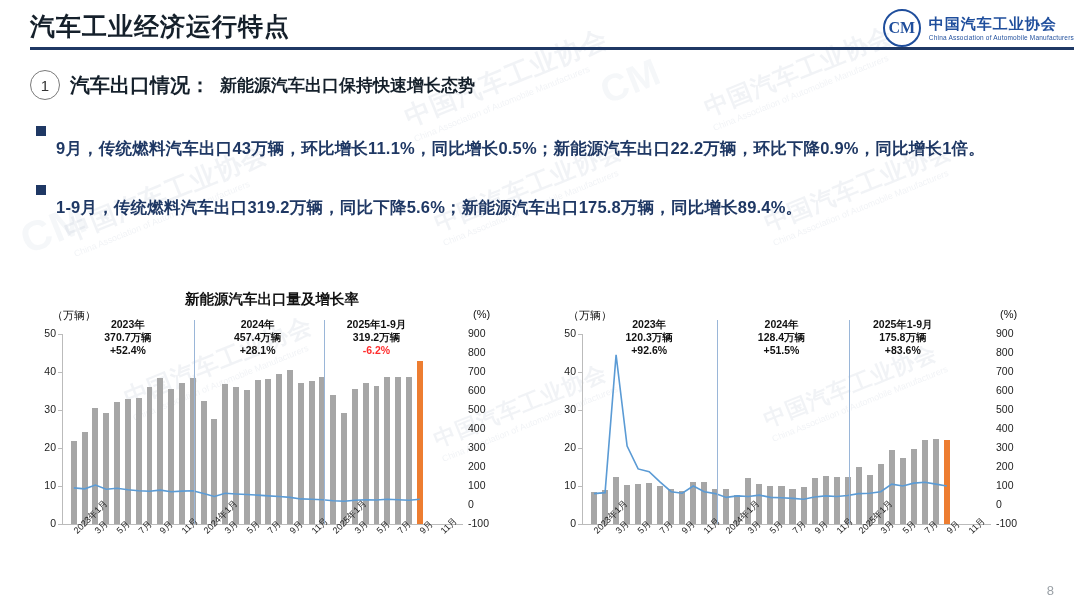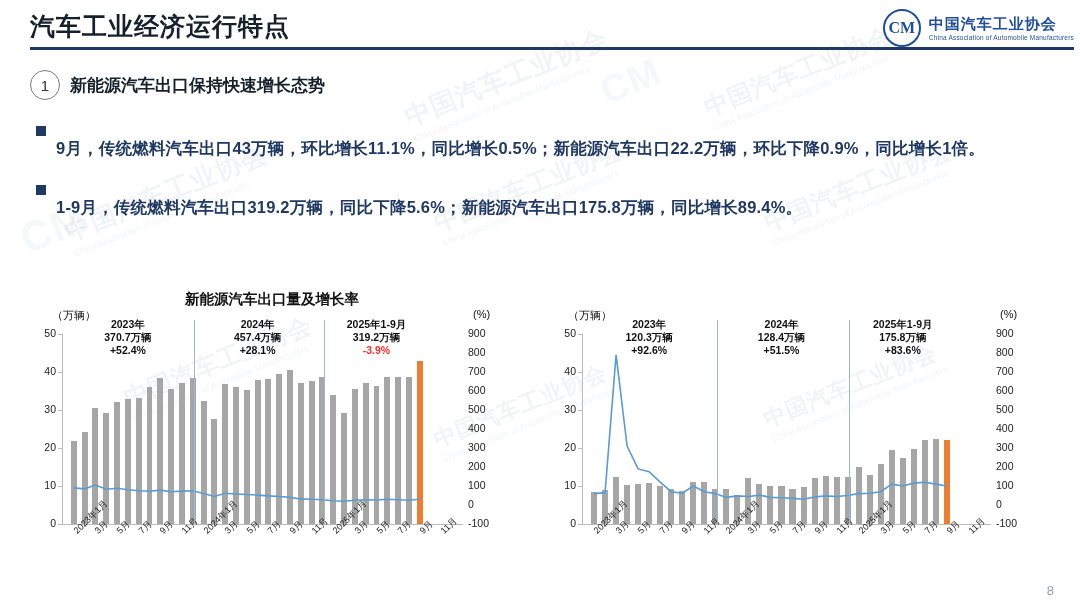--- a/index.html
+++ b/index.html
@@ -118,20 +118,21 @@
     <div class="logo-mark">CM</div>
     <div>
       <div class="logo-text-cn">中国汽车工业协会</div>
       <div class="logo-text-en">China Association of Automobile Manufacturers</div>
     </div>
   </div>
 </div>
 
 <div class="sec">
   <div class="sec-num">1</div>
+  <div class="sec-title">汽车出口情况：</div>
   <div class="sec-sub">新能源汽车出口保持快速增长态势</div>
 </div>
 
 <div class="bullets">
   <div class="bullet">
     <div class="bullet-mark"></div>
     <div class="bullet-text">9月，传统燃料汽车出口43万辆，环比增长11.1%，同比增长0.5%；新能源汽车出口22.2万辆，环比下降0.9%，同比增长1倍。</div>
   </div>
   <div class="bullet">
     <div class="bullet-mark"></div>
@@ -219,21 +220,21 @@
     <div class="xlab" style="left: 312.27px; top: 242px;">2025年1月</div>
     <div class="xlab" style="left: 333.892px; top: 242px;">3月</div>
     <div class="xlab" style="left: 355.514px; top: 242px;">5月</div>
     <div class="xlab" style="left: 377.135px; top: 242px;">7月</div>
     <div class="xlab" style="left: 398.757px; top: 242px;">9月</div>
     <div class="xlab" style="left: 420.378px; top: 242px;">11月</div>
     <div class="vsep" style="left: 175.892px; top: 34px; height: 204px;"></div>
     <div class="vsep" style="left: 305.622px; top: 34px; height: 204px;"></div>
     <div class="ann" style="left: 64.8649px; top: 32px; width: 90px;"><span>2023年</span><br><span>370.7万辆</span><br><span class="">+52.4%</span></div>
     <div class="ann" style="left: 194.595px; top: 32px; width: 90px;"><span>2024年</span><br><span>457.4万辆</span><br><span class="">+28.1%</span></div>
-    <div class="ann" style="left: 313.514px; top: 32px; width: 90px;"><span>2025年1-9月</span><br><span>319.2万辆</span><br><span class="neg">-3.9%</span></div>
+    <div class="ann" style="left: 313.514px; top: 32px; width: 90px;"><span>2025年1-9月</span><br><span>319.2万辆</span><br><span class="neg">-6.2%</span></div>
   </div>
 
 <div class="chart-box" id="chart-right">
   <div class="unit-left" style="left:34px;top:22px;">（万辆）</div>
   <div class="unit-right" style="left:466px;top:22px;">(%)</div>
   <div class="plot" id="plot-right" style="left: 48px; top: 48px; width: 408px; height: 190px;">
       <div class="bar" style="left: 7.99459px; width: 6.06486px; height: 31.92px;"></div>
       <div class="bar" style="left: 19.0216px; width: 6.06486px; height: 33.82px;"></div>
       <div class="bar" style="left: 30.0486px; width: 6.06486px; height: 47.12px;"></div>
       <div class="bar" style="left: 41.0757px; width: 6.06486px; height: 38.76px;"></div>

